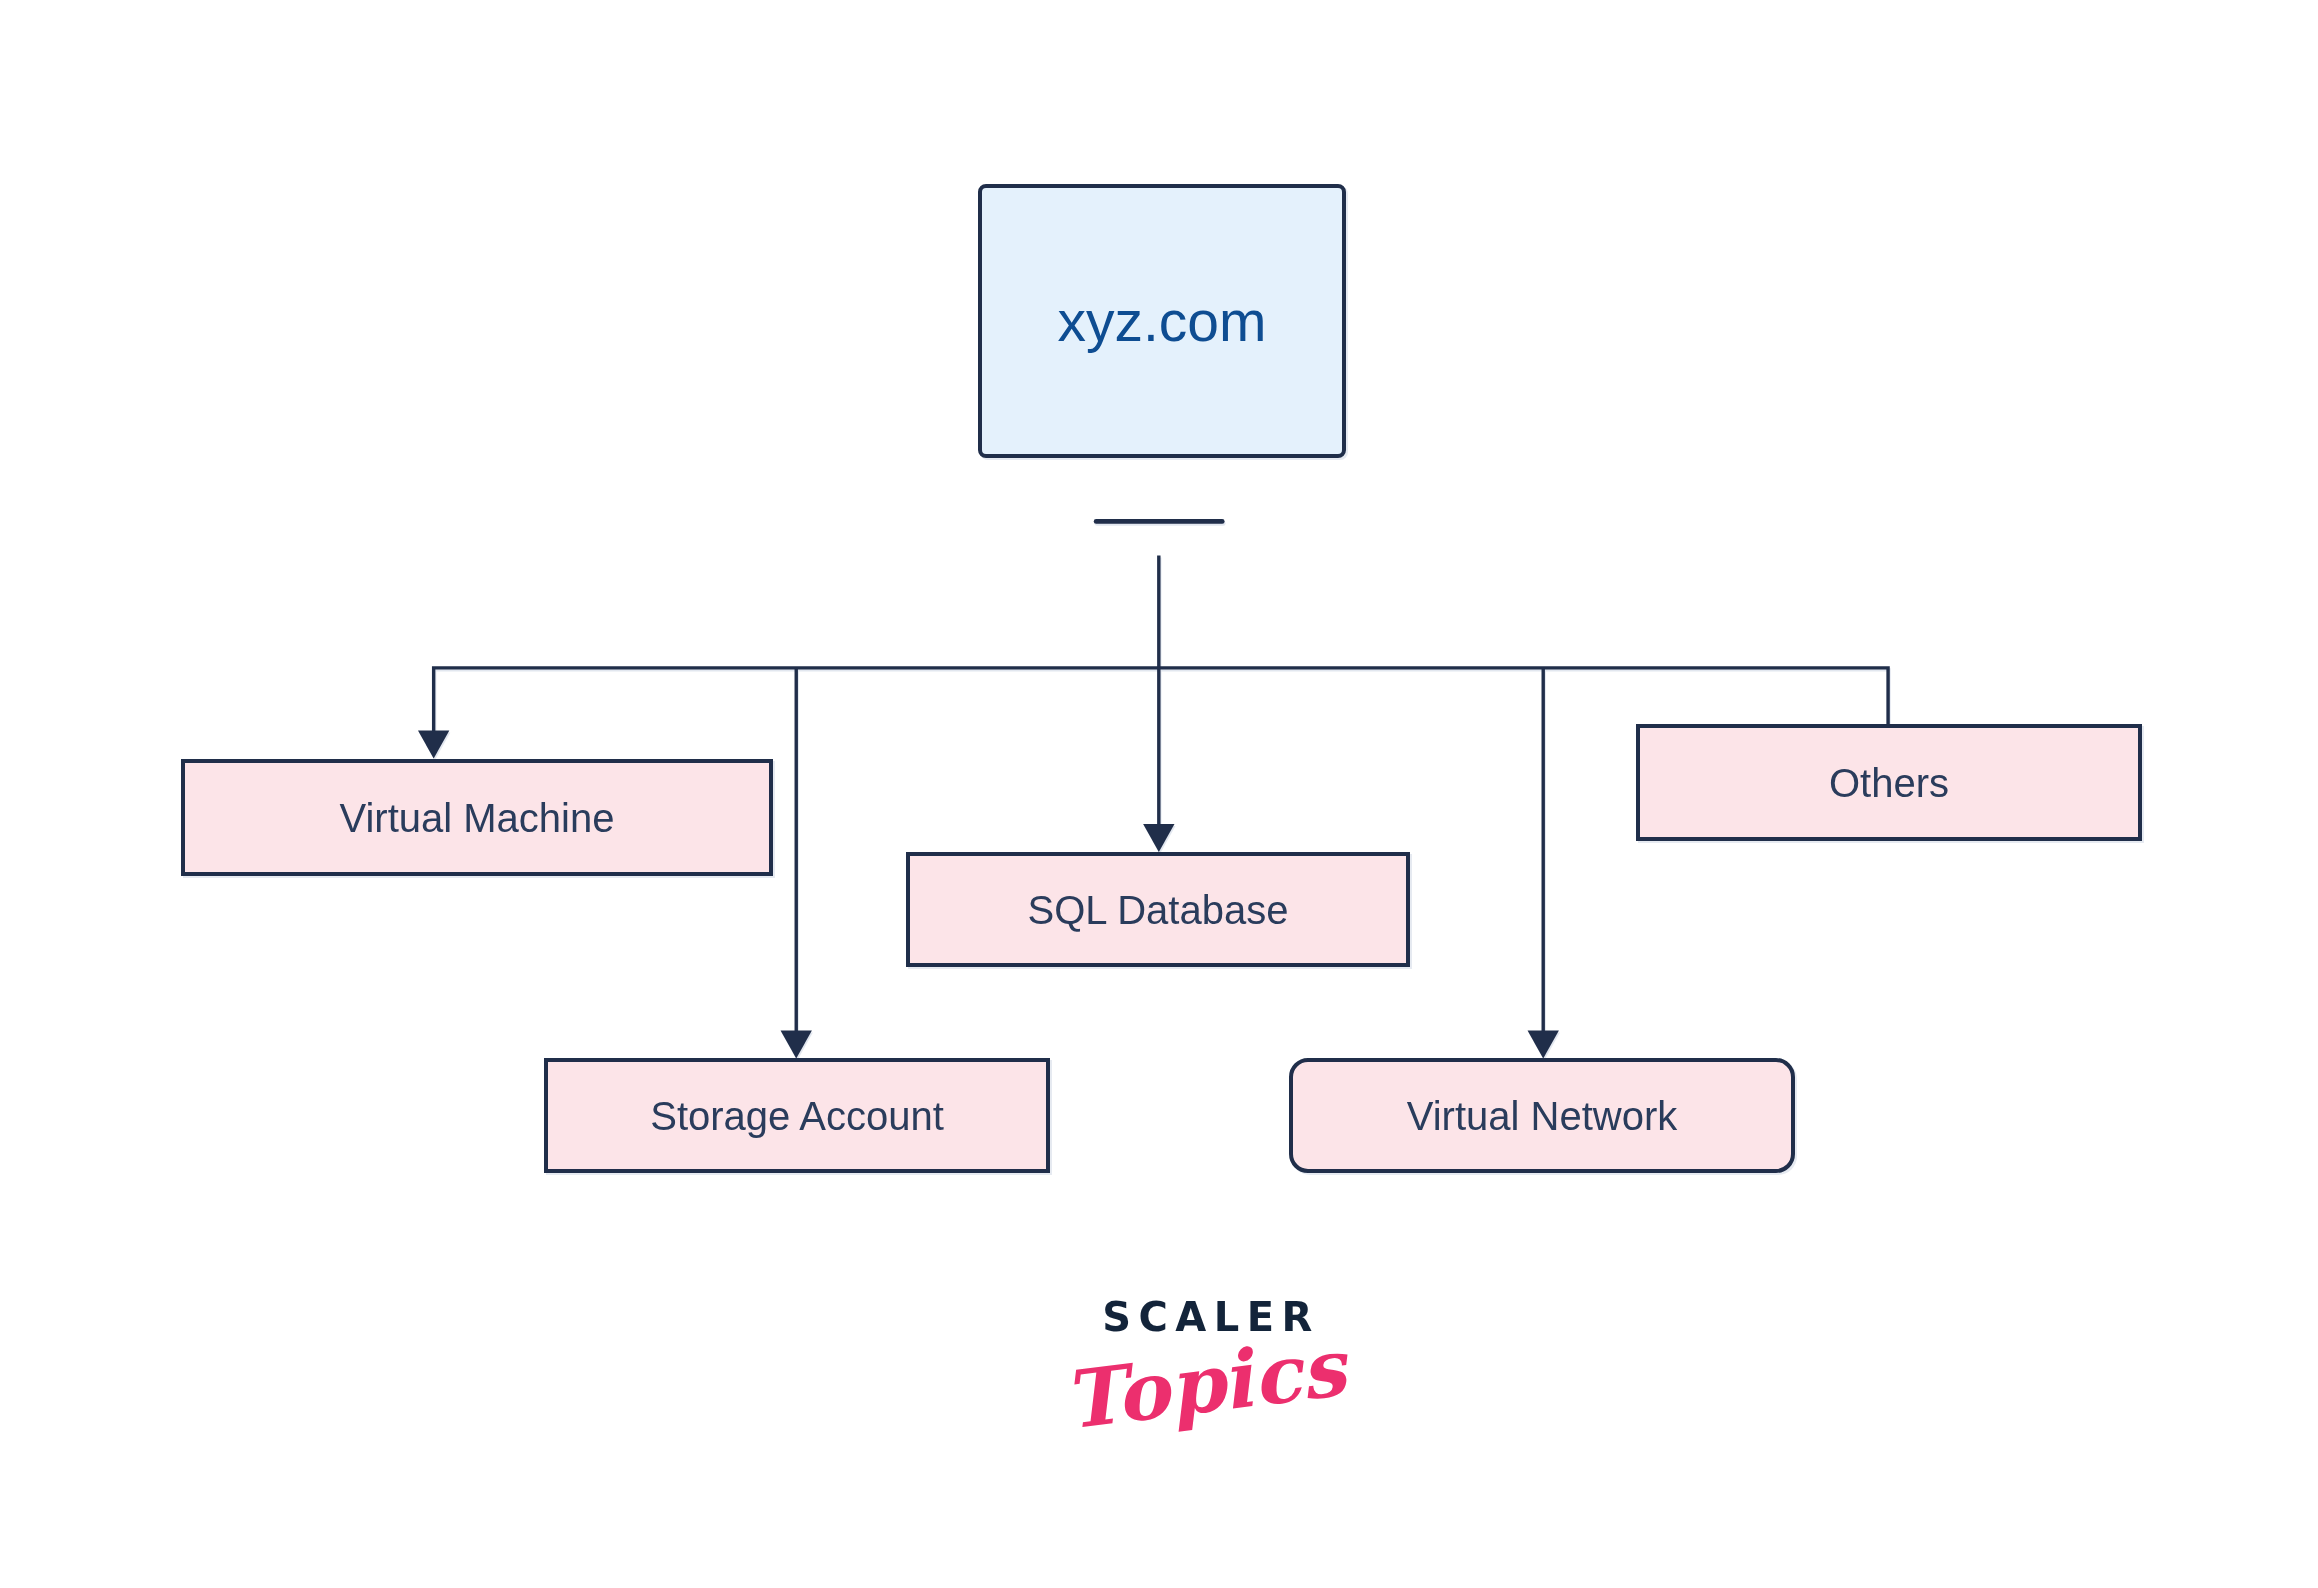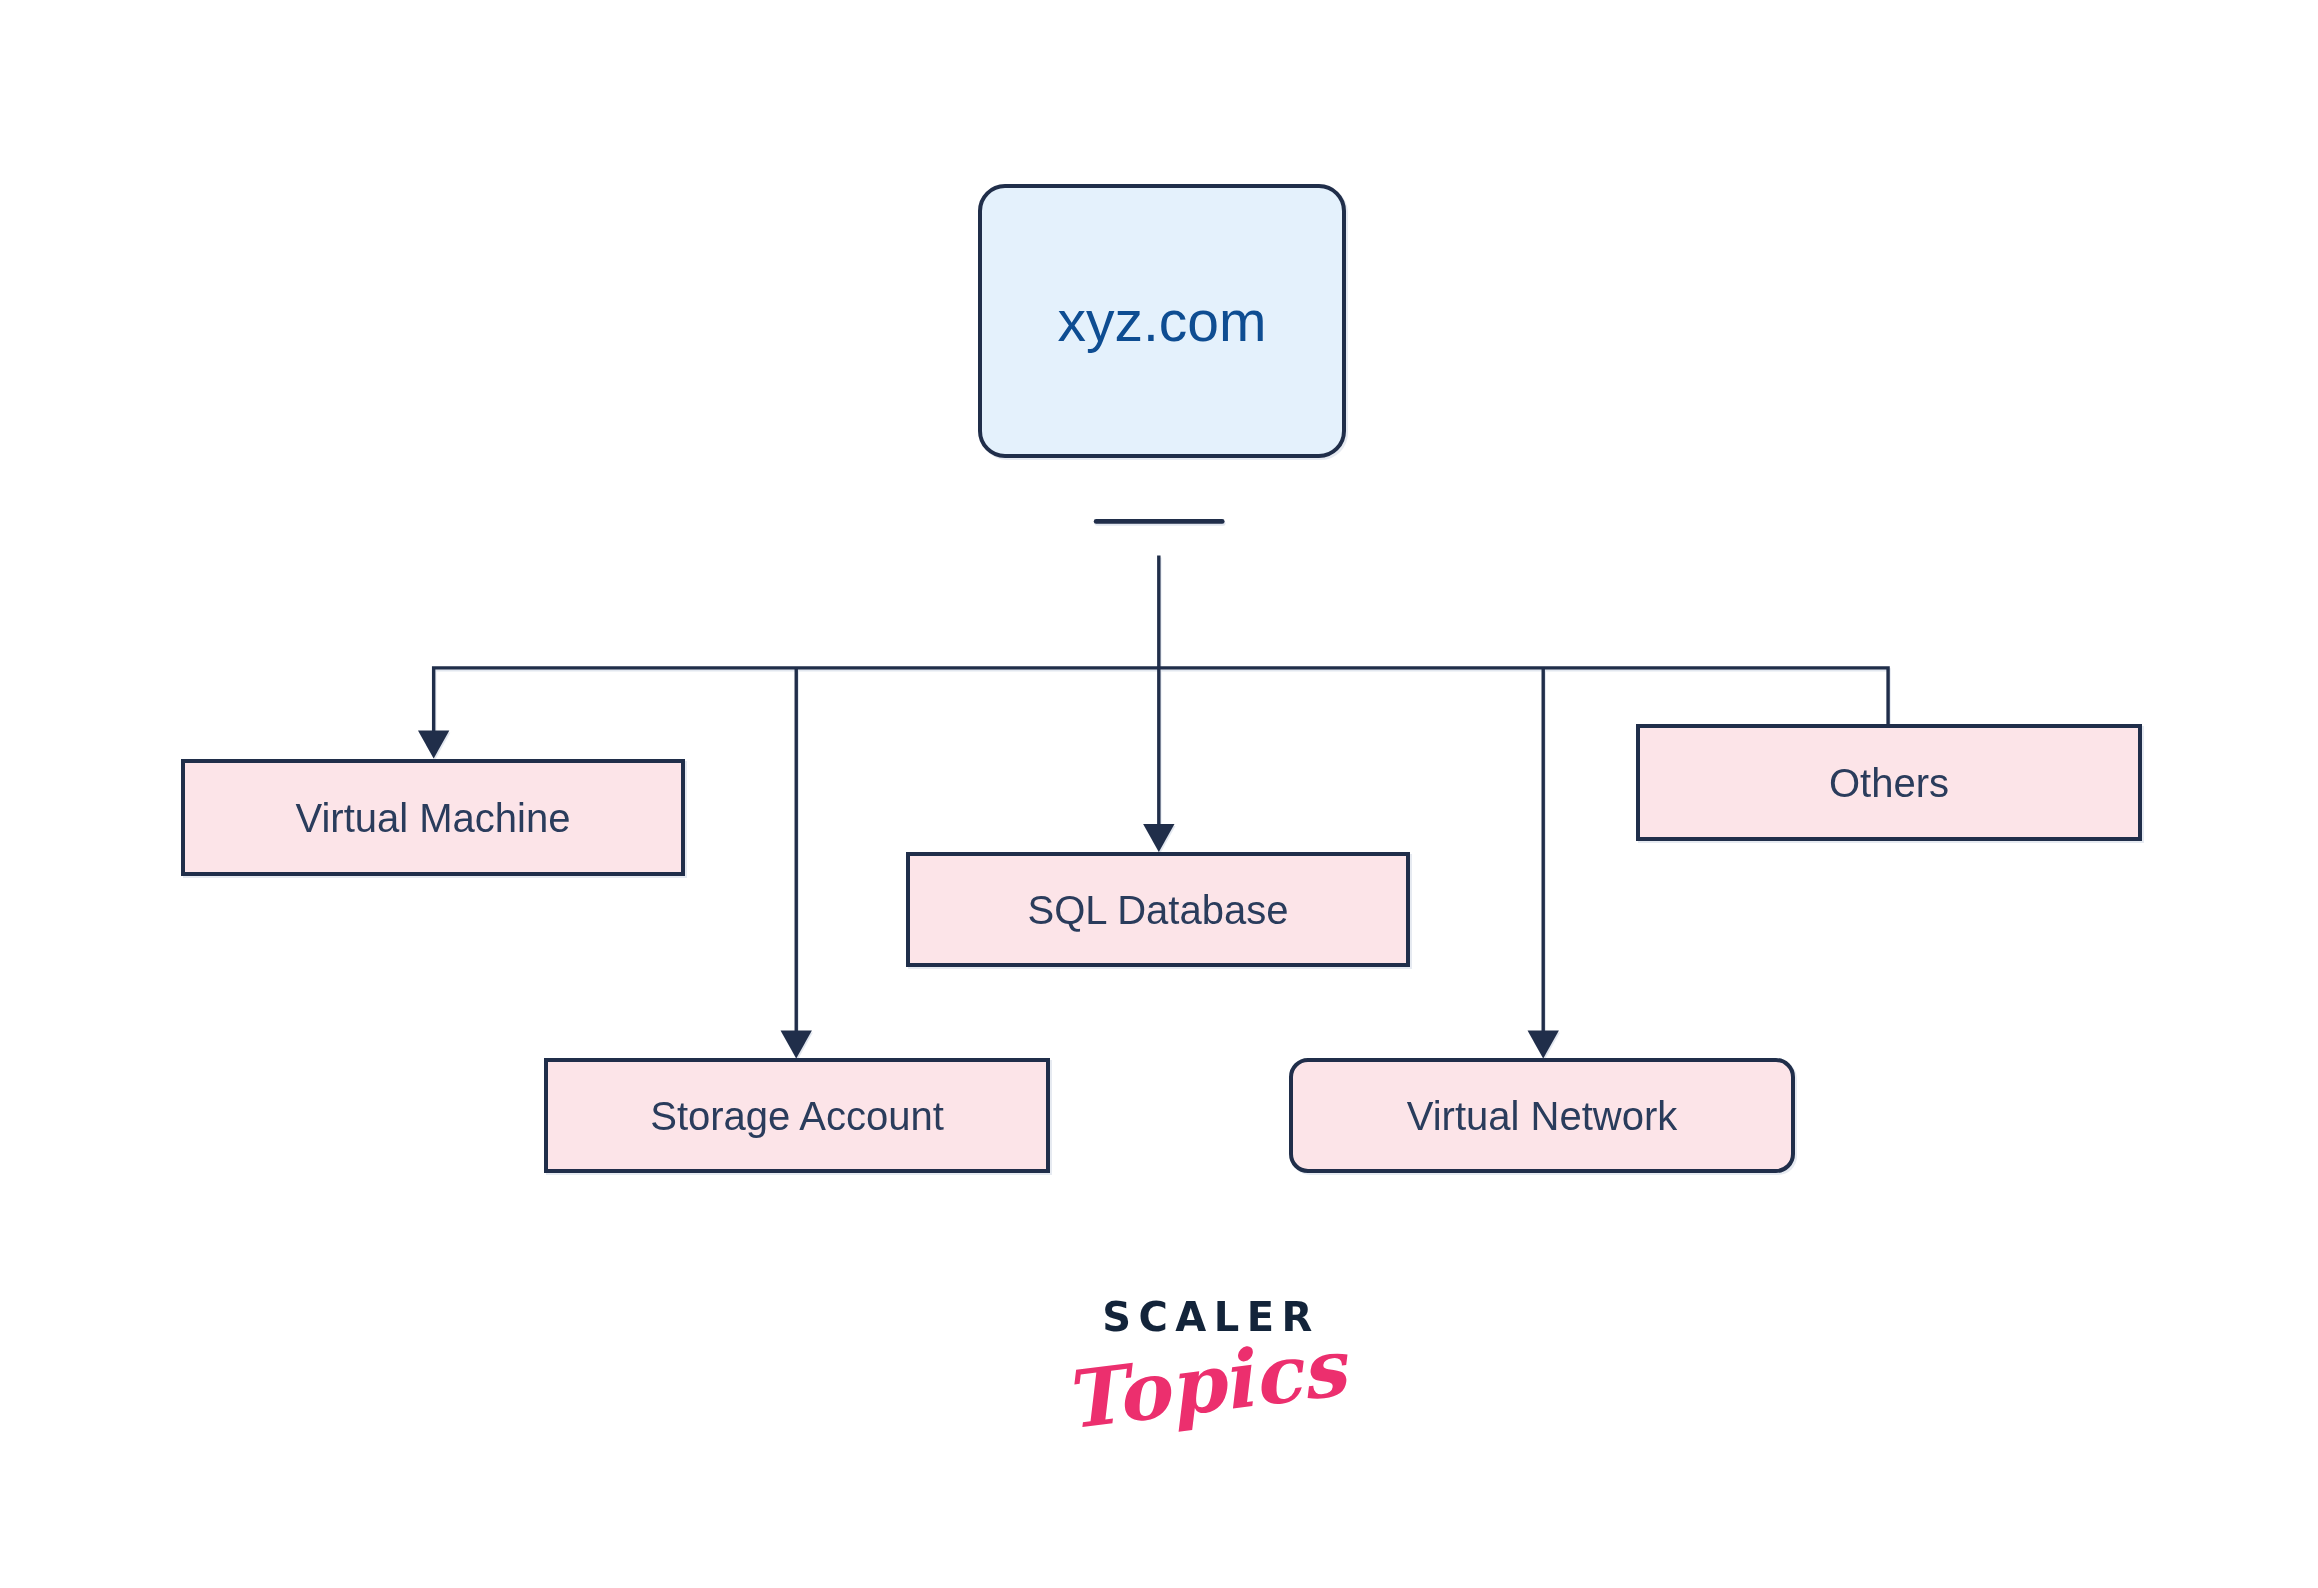--- a/index.html
+++ b/index.html
@@ -37,26 +37,26 @@
     justify-content:center;
     border:4.1px solid var(--node-border);
     background:var(--child-fill);
     color:var(--child-text);
     font-size:40px;
     line-height:1;
     box-shadow:2px 2px 0 rgba(173,186,208,.30);
   }
   .node-root{
     left:978px;top:184px;width:368px;height:274px;
-    border-radius:27px;
+    border-radius:8px;
     background:var(--root-fill);
     color:var(--root-text);
     font-size:57px;
   }
-  .n-vm{left:181px;top:759px;width:504px;height:117px;}
+  .n-vm{left:181px;top:759px;width:592px;height:117px;}
   .n-others{left:1636px;top:724px;width:506px;height:117px;}
   .n-sql{left:906px;top:852px;width:504px;height:115px;}
   .n-storage{left:544px;top:1058px;width:506px;height:115px;}
   .n-vnet{left:1289px;top:1058px;width:506px;height:115px;border-radius:19px;}
   .logo{
     position:absolute;
     left:1211px;top:1294px;
     transform:translateX(-50%);
     text-align:center;
     width:409px;

